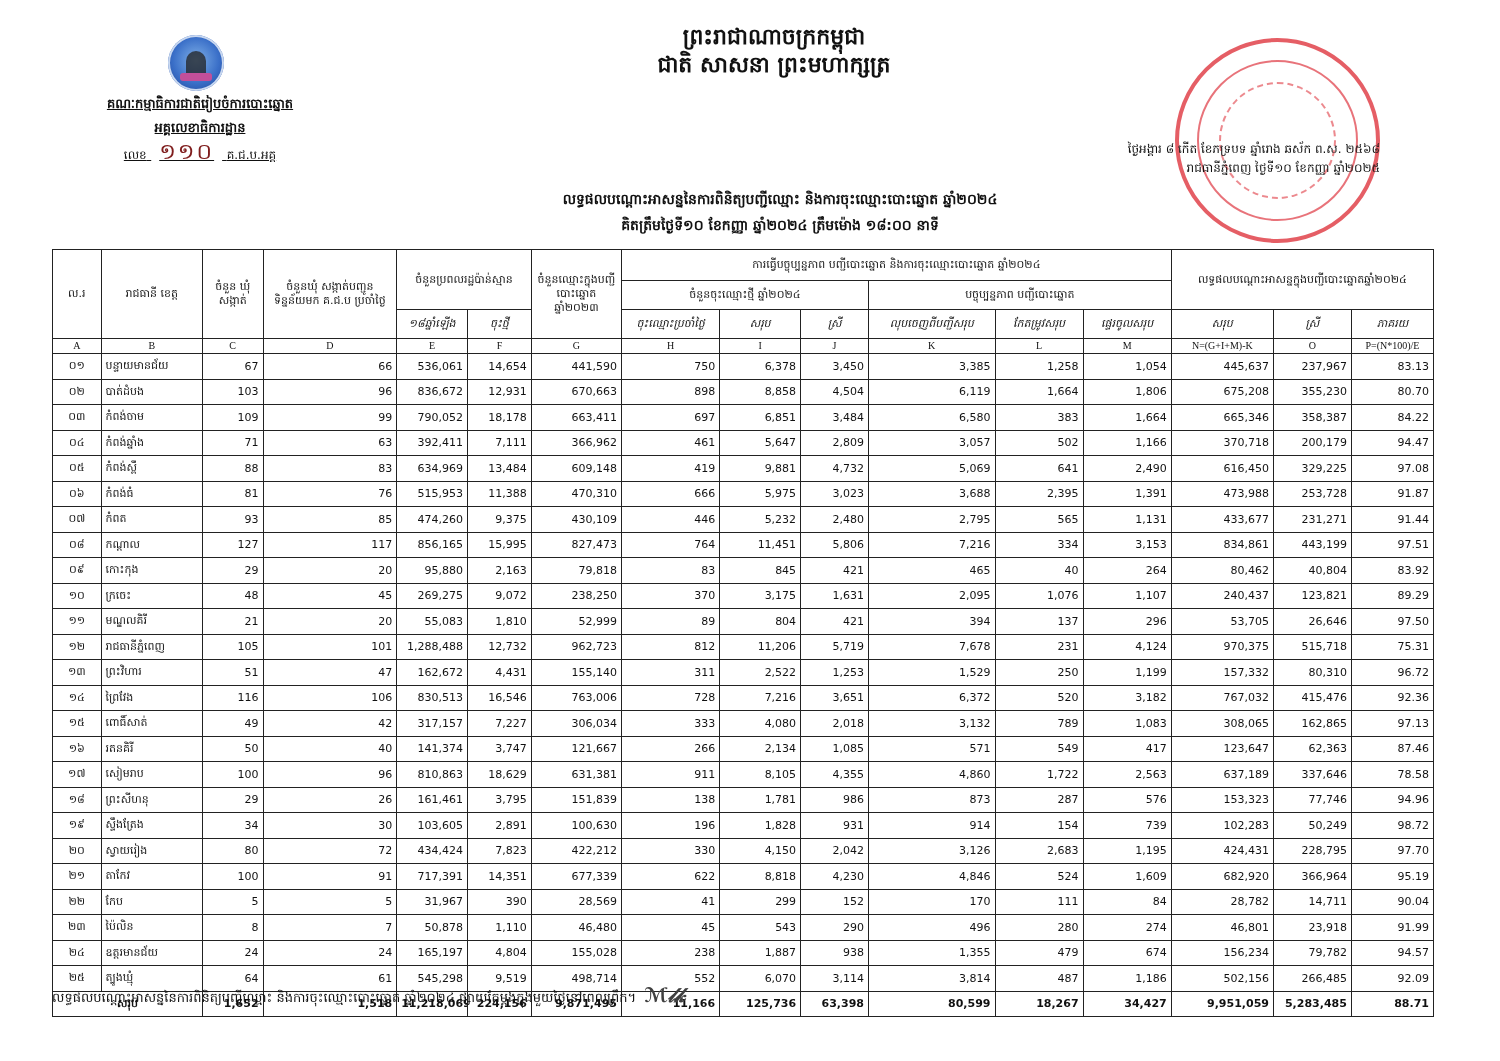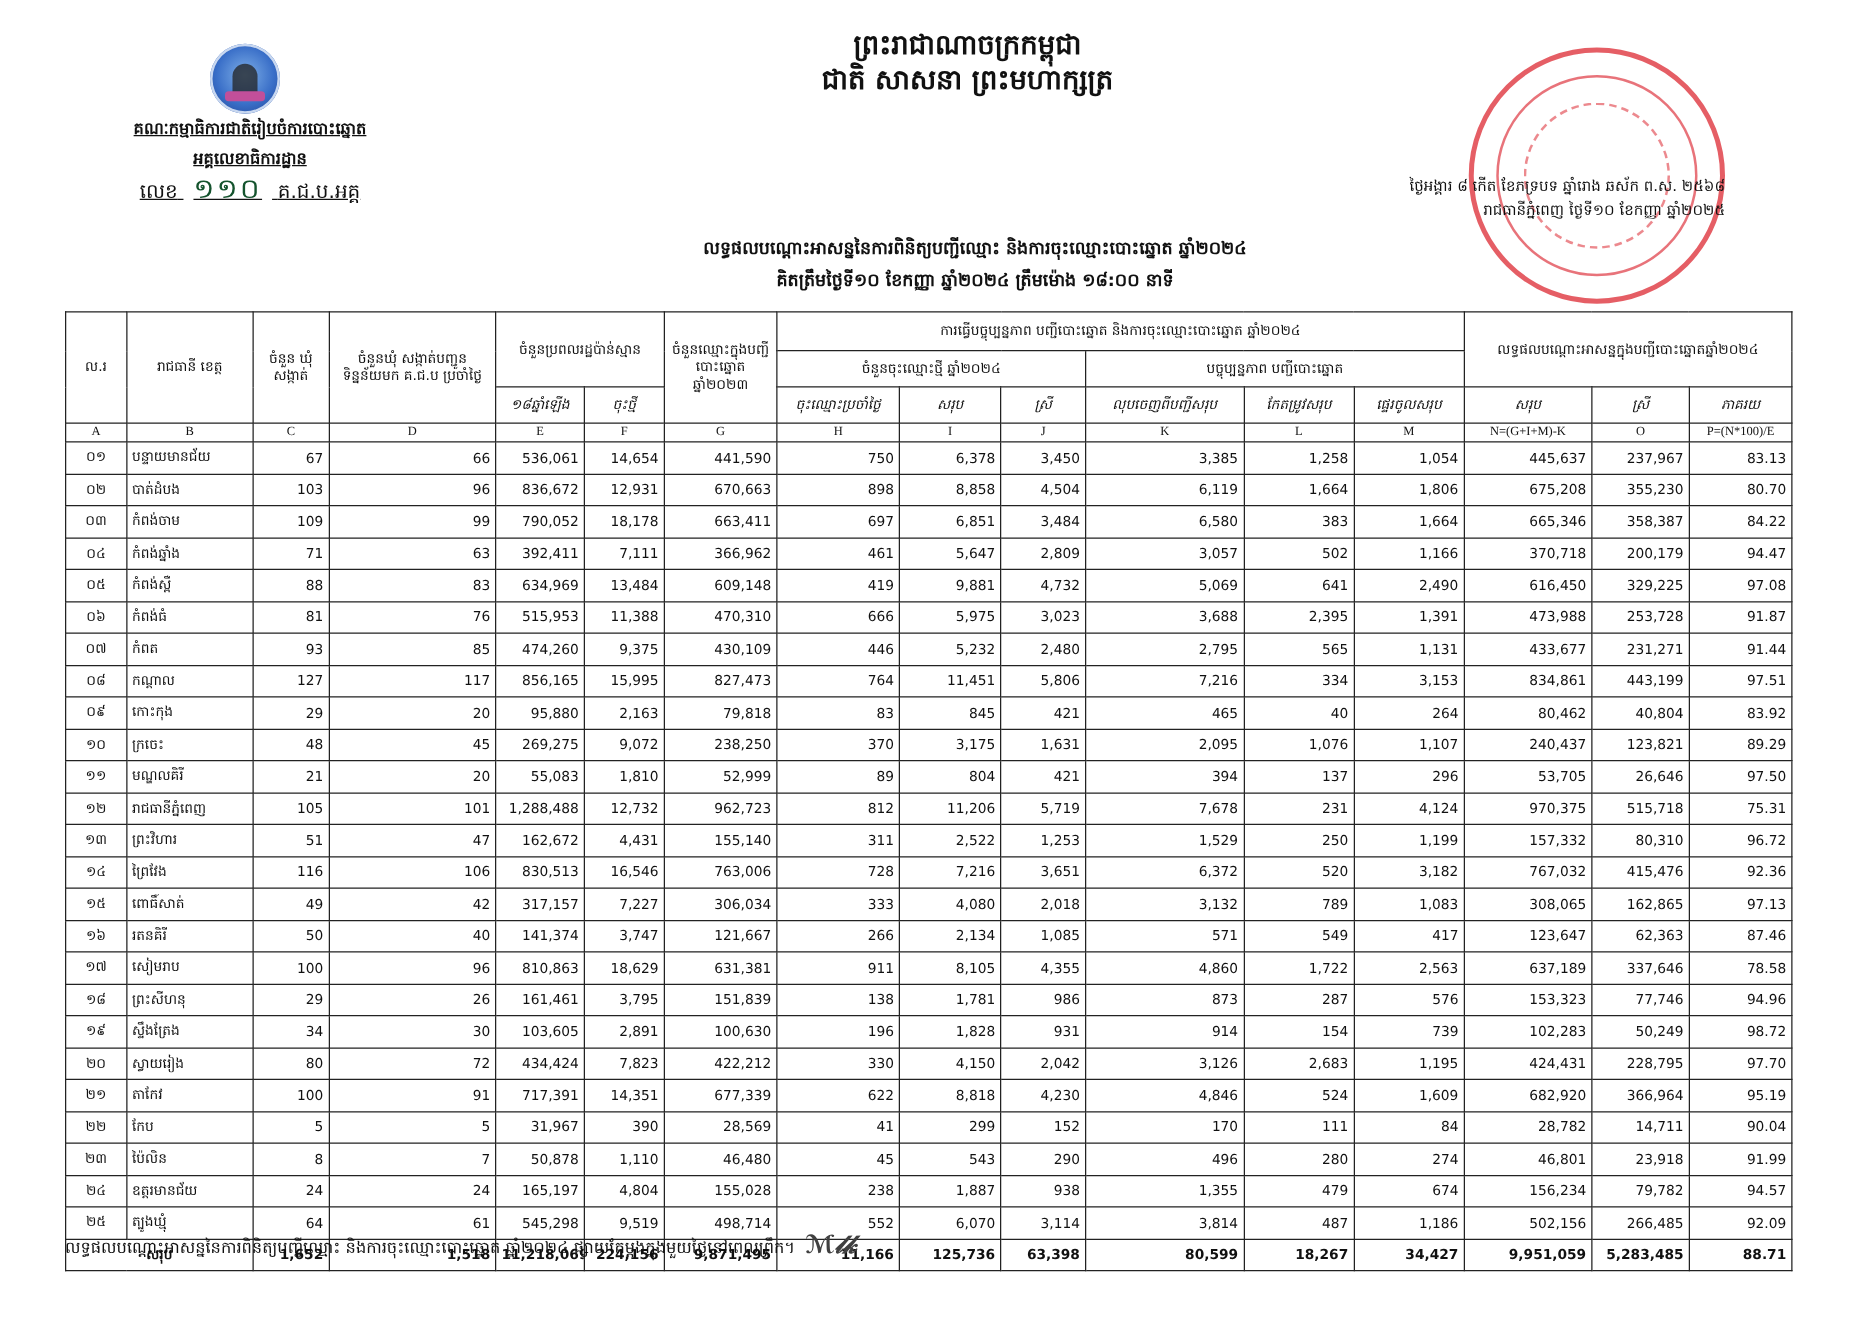--- a/index.html
+++ b/index.html
@@ -7,22 +7,22 @@
          font-family:"DejaVu Sans", "Liberation Sans", sans-serif; color:#111; }
   .abs { position:absolute; }
   .logo { left:168px; top:35px; width:56px; height:56px; border-radius:50%;
           background:radial-gradient(circle at 50% 45%, #7fb0e8 0%, #3a6fc8 55%, #1d3f8f 100%);
           box-shadow:0 0 0 2px #c9d8f0 inset; }
   .logo .fig { position:absolute; left:18px; top:16px; width:20px; height:26px;
                background:#222; border-radius:10px 10px 4px 4px; opacity:.75; }
   .logo .base { position:absolute; left:12px; top:38px; width:32px; height:8px;
                 background:#c24f9a; border-radius:3px; }
   .left-head { left:70px; top:92px; width:260px; text-align:center; font-weight:bold; font-size:13px; line-height:24px;text-decoration:underline; }
-  .left-head .num { color:#14532d; font-size:22px; font-weight:normal; letter-spacing:2px; padding:0 8px; }
-  .left-head .small { font-weight:normal; font-size:16px; }
+  .left-head .num { color:#7f1d1d; font-size:22px; font-weight:normal; letter-spacing:2px; padding:0 8px; }
+  .left-head .small { font-weight:normal; font-size:12px; }
   .kingdom { left:584px; top:22px; width:380px; text-align:center; font-weight:bold; }
   .kingdom .l1 { font-size:22px; line-height:30px; }
   .kingdom .l2 { font-size:22px; line-height:26px; }
   .date-block { left:1080px; top:140px; width:300px; text-align:right; font-size:12px; line-height:19px; z-index:2; }
   .stamp { left:1175px; top:38px; width:205px; height:205px; border-radius:50%;
            border:4px solid rgba(220,40,50,.75); box-sizing:border-box; z-index:1; }
   .stamp:before { content:""; position:absolute; left:18px; top:18px; right:18px; bottom:18px; border-radius:50%;
                   border:2px solid rgba(220,40,50,.65); }
   .stamp:after { content:""; position:absolute; left:40px; top:40px; right:40px; bottom:40px; border-radius:50%;
                  border:2px dashed rgba(220,40,50,.55); }

